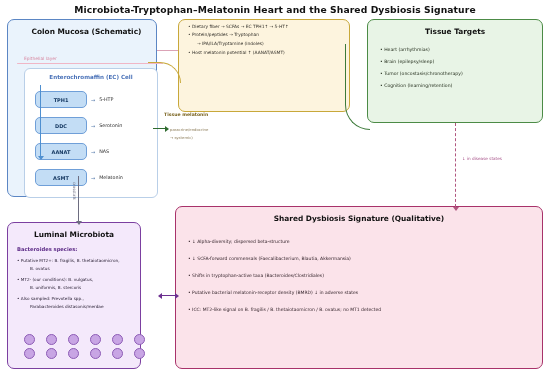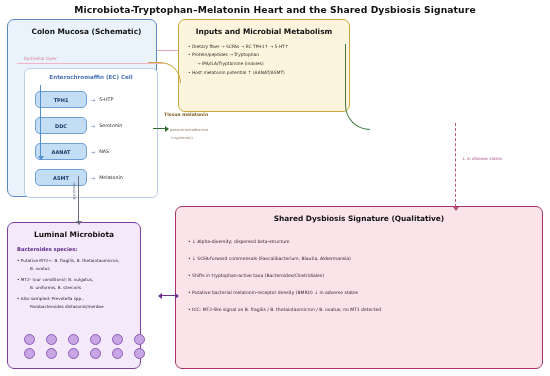--- a/index.html
+++ b/index.html
@@ -239,27 +239,33 @@
         <div class="enz-box">ASMT</div>
         <div class="enz-arrow">→</div>
         <div class="enz-prod">Melatonin</div>
       </div>
     </div>
   </div>
 
   <div id="enz-chain"></div>
 
   <div class="panel" id="inputs-panel">
-    <div class="panel-title">Inputs and Microbial Metabolism</div>
     <div class="bullet">• Dietary fiber → SCFAs → EC TPH1↑ → 5-HT↑</div>
     <div class="bullet">• Protein/peptides → Tryptophan</div>
     <div class="bullet sub">→ IPA/ILA/Tryptamine (indoles)</div>
     <div class="bullet">• Host melatonin potential ↑ (AANAT/ASMT)</div>
   </div>
 
+  <div class="panel" id="targets-panel">
+    <div class="panel-title">Tissue Targets</div>
+    <div class="tgt-bullet">• Heart (arrhythmias)</div>
+    <div class="tgt-bullet">• Brain (epilepsy/sleep)</div>
+    <div class="tgt-bullet">• Tumor (oncostasis/chronotherapy)</div>
+    <div class="tgt-bullet">• Cognition (learning/retention)</div>
+  </div>
 
   <div class="panel" id="microbiota-panel">
     <div class="panel-title">Luminal Microbiota</div>
     <div id="bact-head">Bacteroides species:</div>
     <div class="mb-bullet">• Putative MT2+: B. fragilis, B. thetaiotaomicron,</div>
     <div class="mb-bullet sub">B. ovatus</div>
     <div class="mb-bullet">• MT2-  (our conditions): B. vulgatus,</div>
     <div class="mb-bullet sub">B. uniformis, B. stercoris</div>
     <div class="mb-bullet">• Also sampled: Prevotella spp.,</div>
     <div class="mb-bullet sub">Parabacteroides distasonis/merdae</div>

